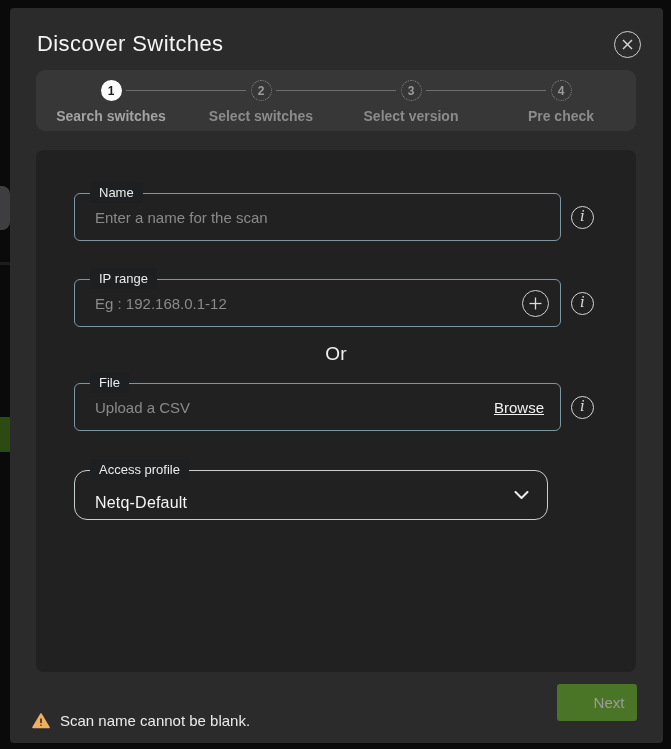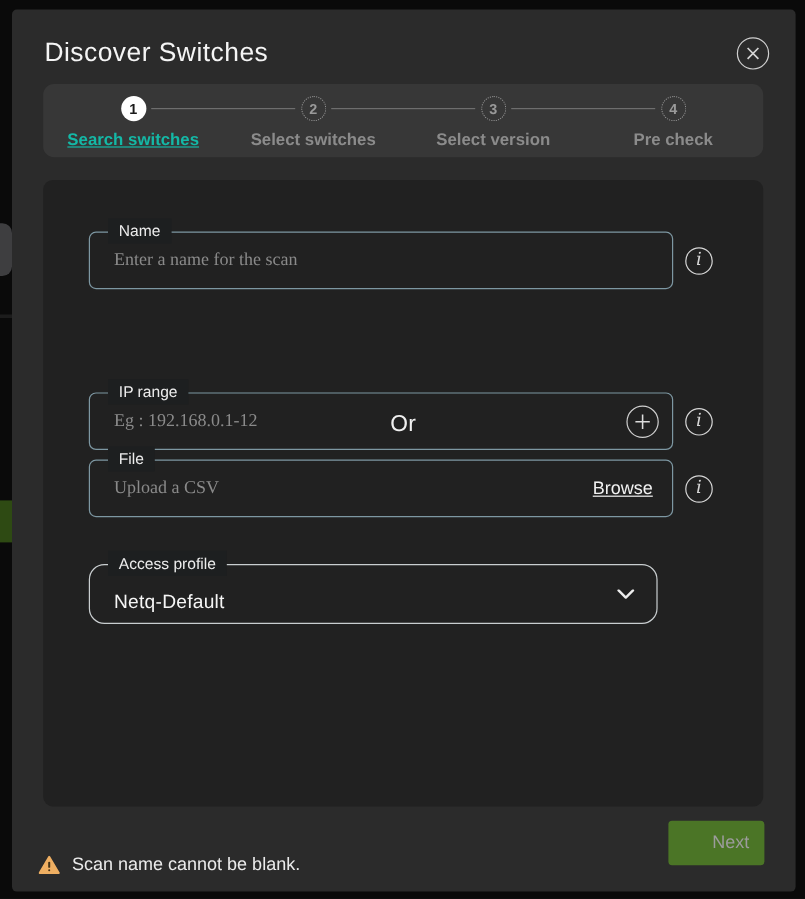--- a/index.html
+++ b/index.html
@@ -32,39 +32,39 @@
     background:#373737; border-radius:9px; display:flex; }
   .step { flex:1; position:relative; display:flex; flex-direction:column; align-items:center; padding-top:10px; cursor:pointer; }
   .step-circle { width:21px; height:21px; border-radius:50%;
     display:flex; align-items:center; justify-content:center;
     font-size:12px; font-weight:700; z-index:2; position:relative; }
   .step.active .step-circle { background:#ffffff; color:#1b1b1b; }
   .step:not(.active) .step-circle { border:1px dotted #8e8e8e; color:#9a9a9a; }
   .step-connector { position:absolute; top:20px; left:calc(-50% + 15px); right:calc(50% + 15px);
     height:1px; background:#6e6e6e; z-index:1; }
   .step-label { margin-top:7px; font-size:14px; font-weight:700; white-space:nowrap; }
-  .step.active .step-label { color:#14b8a6;text-decoration:underline; }
+  .step.active .step-label { color:#a3a3a3; }
   .step:not(.active) .step-label { color:#8b8b8b; }
 
   
   .panel { position:absolute; left:26px; top:142px; width:600px; height:522px;
     background:#212121; border-radius:8px; }
 
   .field-row { position:absolute; left:38px; display:flex; align-items:center; }
   .row-name   { top:43px; }
-  .row-ip     { top:129px;margin-top:48px; }
+  .row-ip     { top:129px; }
   .row-file   { top:233px; }
   .row-access { top:320px; }
 
   .field { width:487px; height:48px; border:1px solid #7d97a2; border-radius:6px;
     position:relative; display:flex; align-items:center; background:transparent; }
   .field-legend { position:absolute; top:-12px; left:15px; background:#1d1f20;
     padding:2px 9px; font-size:13px; color:#ececec; line-height:17px; white-space:nowrap; }
   .field input { flex:1; min-width:0; background:transparent; border:none; outline:none;
-    color:#e8e8e8; font-size:15px; padding-left:20px; font-family:Liberation Serif, serif; }
+    color:#e8e8e8; font-size:15px; padding-left:20px; font-family:Liberation Sans, sans-serif; }
   .field input::placeholder { color:#8a8a8a; opacity:1; }
 
   .icon-info { width:23px; height:23px; border:1.5px solid #d6d6d6; border-radius:50%;
     margin-left:10px; display:flex; align-items:center; justify-content:center;
     color:#d6d6d6; font-family:"DejaVu Serif", serif; font-style:italic; font-size:15px;
     flex-shrink:0; cursor:pointer; line-height:1; padding-bottom:1px; }
 
   .icon-plus { width:27px; height:27px; border:1.3px solid #cfcfcf; border-radius:50%;
     margin-right:11px; display:flex; align-items:center; justify-content:center;
     flex-shrink:0; cursor:pointer; }

